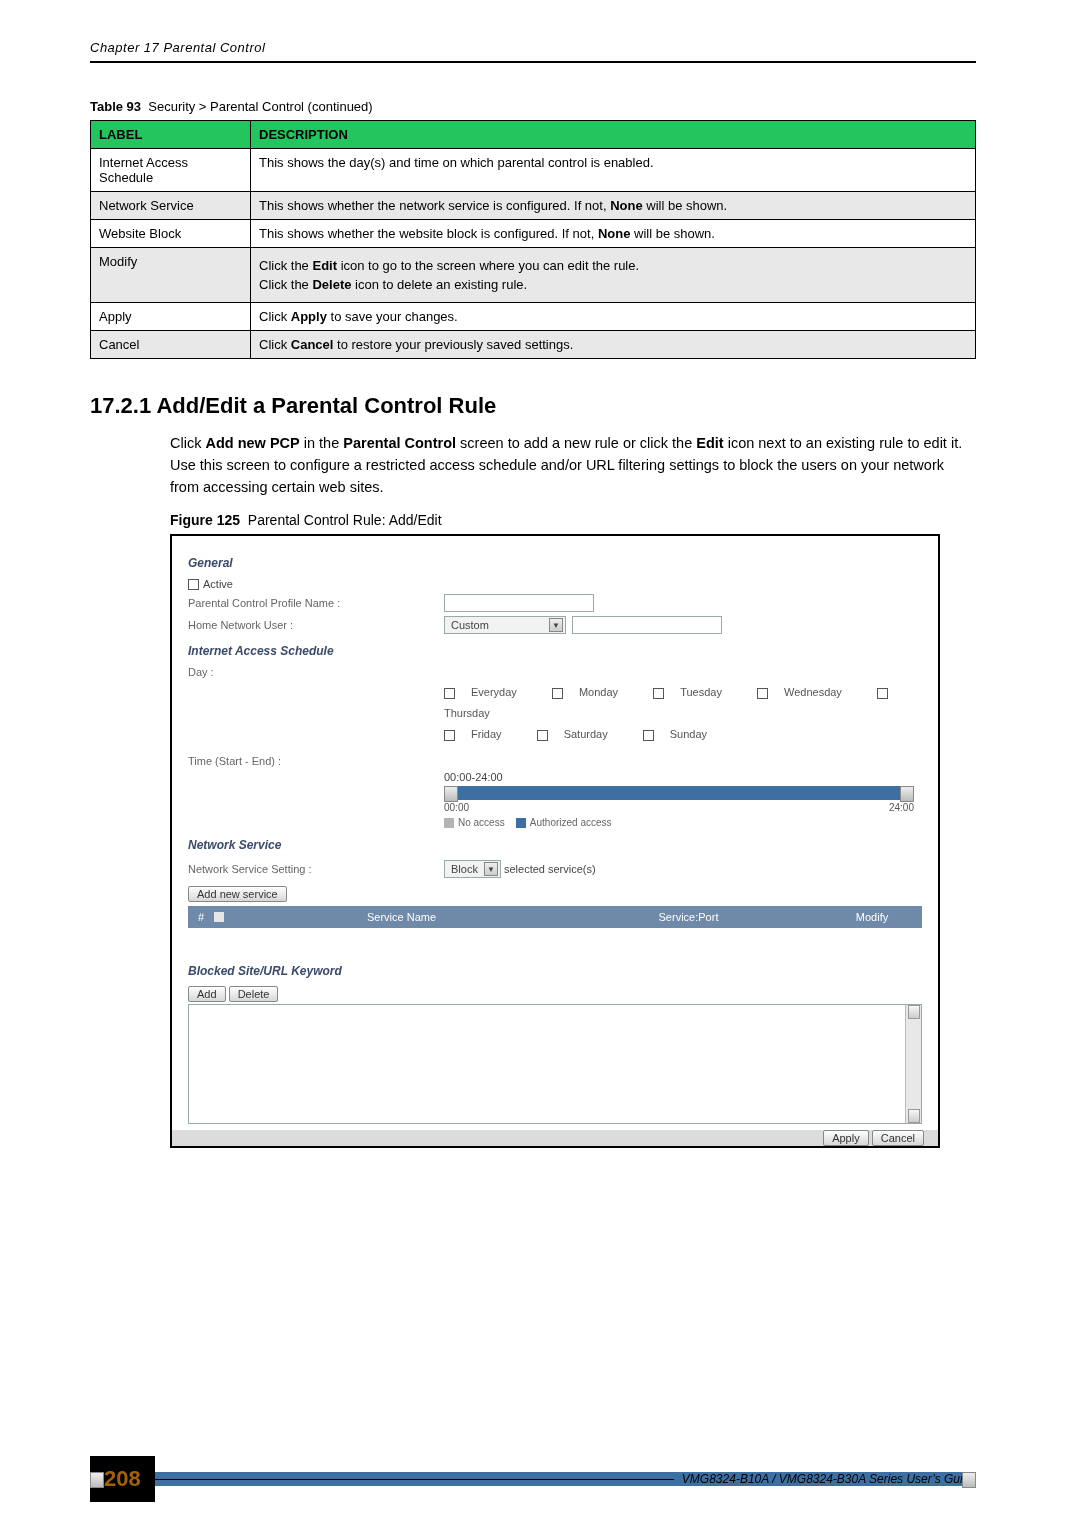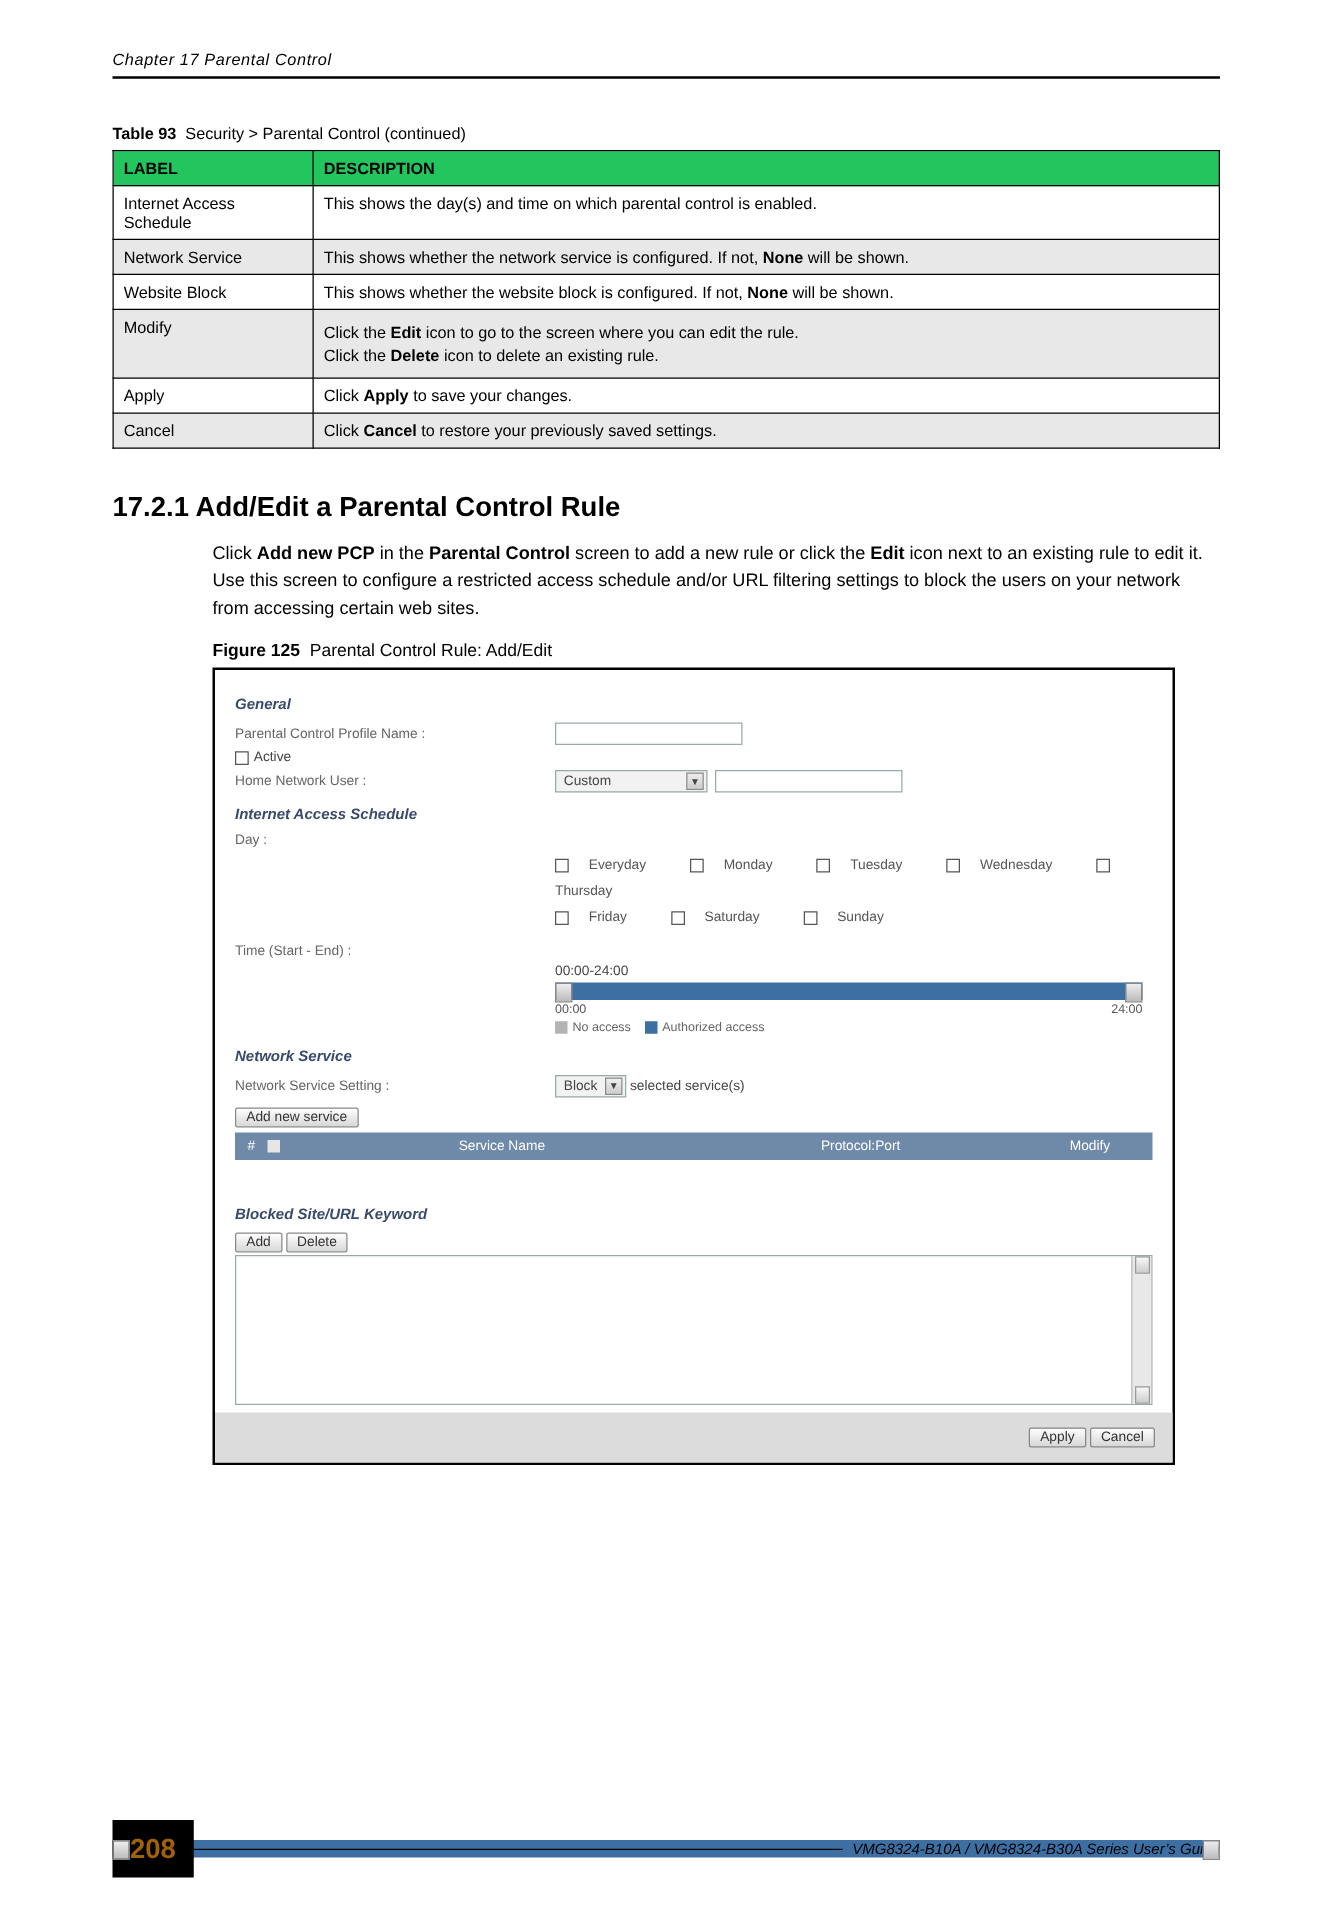--- a/index.html
+++ b/index.html
@@ -130,21 +130,21 @@
   .listbox{
     border:1px solid #9aa; height:120px; background:#fff; margin-top:2px;
     position:relative;
   }
   .listbox .scroll{position:absolute;right:0;top:0;width:16px;height:100%;
     background:#e8e8e8; border-left:1px solid #bbb;}
   .listbox .scroll .thumb{position:absolute;left:2px;width:12px;}
   .listbox .scroll .up{top:0;height:14px;background:linear-gradient(#f8f8f8,#ccc);border:1px solid #999;}
   .listbox .scroll .dn{bottom:0;height:14px;background:linear-gradient(#f8f8f8,#ccc);border:1px solid #999;}
   .footbar{
-    background:#dcdcdc; padding:12px 14px; text-align:right; margin-top:6px;
+    background:#dcdcdc; padding:0 14px; text-align:right; margin-top:6px;
   }
   
   .pg-foot{
     position:absolute; left:90px; right:90px; bottom:38px;
   }
   .pg-foot .bar{
     display:flex; align-items:center;
   }
   .pg-foot .num{
     background:#000; color:#a16207; font-weight:bold; font-size:22px;
@@ -221,26 +221,26 @@
   </div>
 
   <div class="fig-caption">
     <b>Figure 125</b>&nbsp;&nbsp;<span>Parental Control Rule: Add/Edit</span>
   </div>
 
   <div class="shot">
     <div class="pad">
       <div class="grp">General</div>
       <div class="row">
+        <span class="chk"></span>
+        <span>Active</span>
+      </div>
+      <div class="row">
         <span class="lab">Parental Control Profile Name :</span>
         <input class="txt" style="width: 150px;" value="">
-      </div>
-      <div class="row">
-        <span class="chk"></span>
-        <span>Active</span>
       </div>
       <div class="row">
         <span class="lab">Home Network User :</span>
         <span class="sel">
           <span>Custom</span>
           <span class="arrow">▼</span>
         </span>
         &nbsp;&nbsp;<input class="txt" style="width: 150px;">
       </div>
 
@@ -286,21 +286,21 @@
         </span>
         &nbsp;<span>selected service(s)</span>
       </div>
       <span class="btn3d" style="margin-top:4px;display:inline-block">Add new service</span>
       <div class="svc-head">
         <div class="c1">
             <span>#</span>
             <span class="sq"></span>
           </div>
         <div class="c2">Service Name</div>
-        <div class="c3">Protocol:Port</div>
+        <div class="c3">Service:Port</div>
         <div class="c4">Modify</div>
       </div>
 
       <div class="grp" style="margin-top:36px">Blocked Site/URL Keyword</div>
       <span class="btn3d">Add</span>
       <span class="btn3d">Delete</span>
       <div class="listbox">
         <div class="scroll">
           <div class="thumb up"></div>
           <div class="thumb dn"></div>

